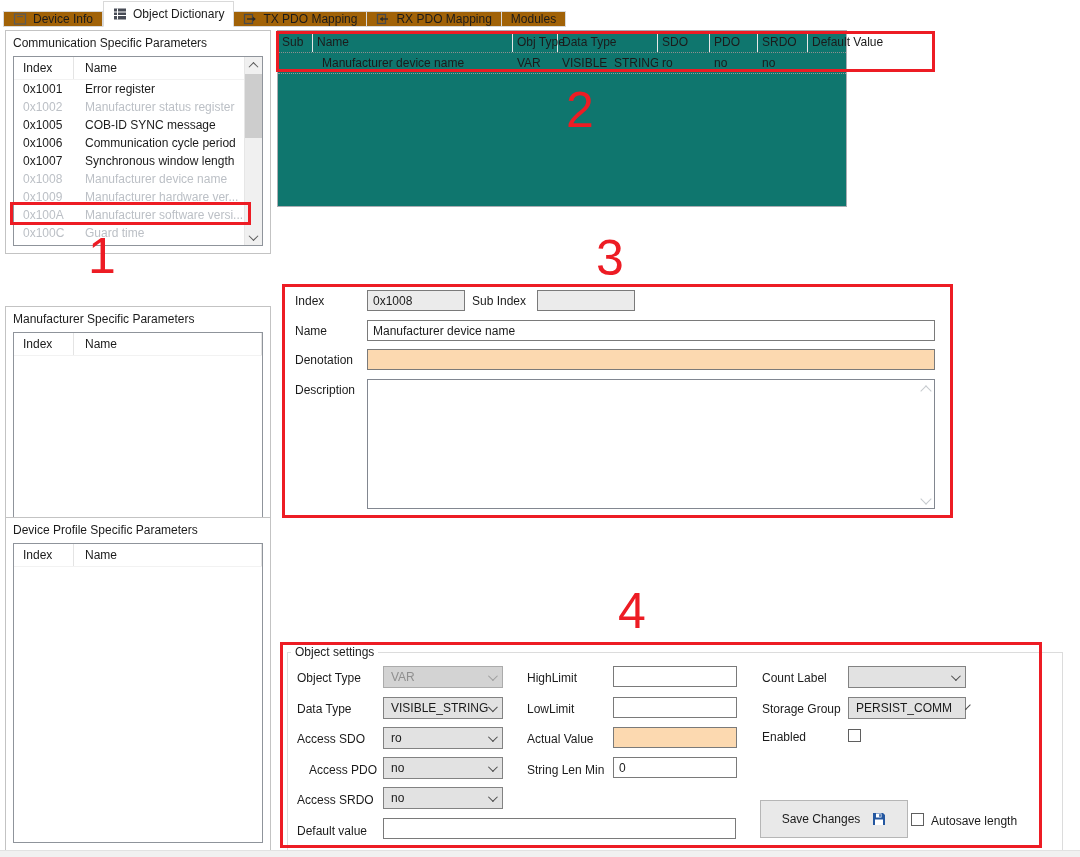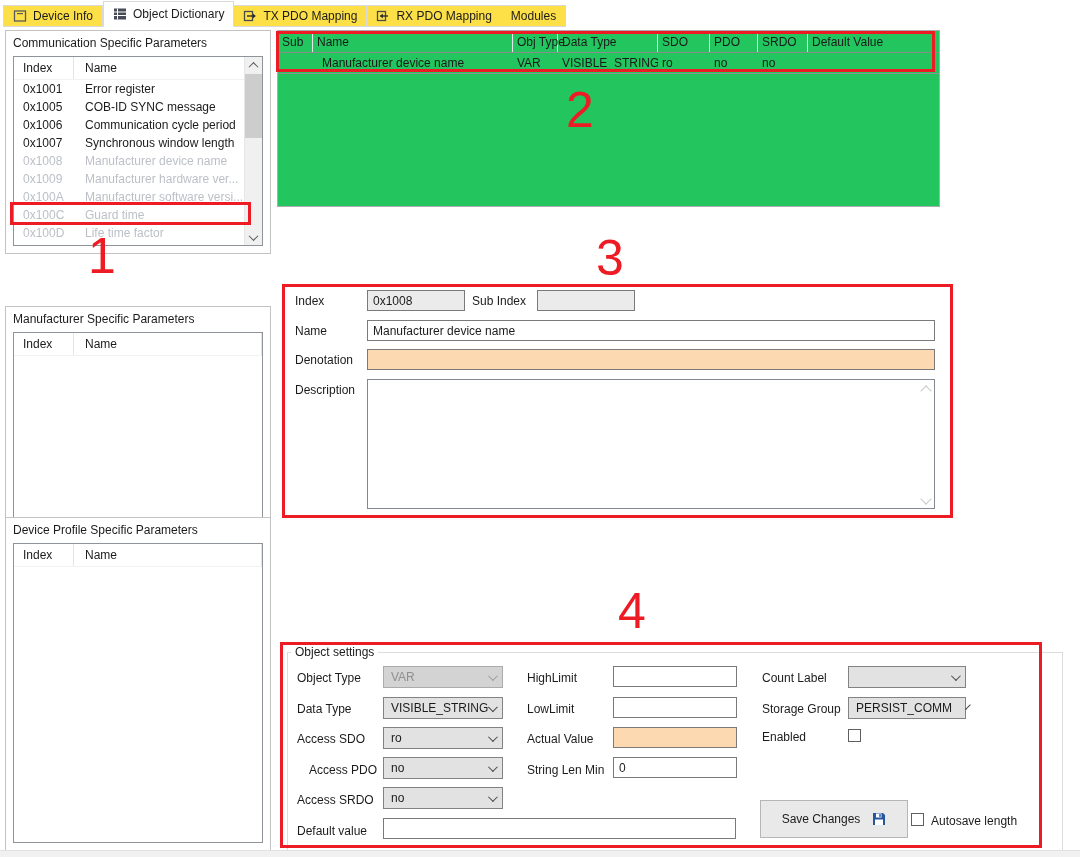--- a/index.html
+++ b/index.html
@@ -3,22 +3,22 @@
 <meta charset="utf-8">
 <style>
   html,body{margin:0;padding:0;}
   body{
     width:1080px;height:857px;position:relative;background:#ffffff;
     font-family:"Liberation Sans",sans-serif;font-size:12px;color:#1b1b1b;
     overflow:hidden;
   }
   
   .tabstrip{position:absolute;left:3px;top:1px;height:26px;display:flex;align-items:flex-end;z-index:6;}
-  .tab{display:flex;align-items:center;gap:6px;padding:0 9px;height:22px;
-    background:#fde047;border:1px solid #d9d9d9;border-left:none;box-sizing:border-box;cursor:default;}
+  .tab{display:flex;align-items:center;gap:6px;padding:0 9px;height:16px;
+    background:#a16207;border:1px solid #d9d9d9;border-left:none;box-sizing:border-box;cursor:default;}
   .tab:first-child{border-left:1px solid #d9d9d9;}
   .tab.active{background:#ffffff;height:26px;border-left:1px solid #d9d9d9;border-bottom:1px solid #ffffff;z-index:2;}
   .tab .ticon{display:inline-flex;width:14px;height:14px;}
   
   .panel{position:absolute;left:5px;width:266px;background:#fff;border:1px solid #c3c3c3;box-sizing:border-box;}
   .panel-title{padding:5px 7px 1px;white-space:nowrap;}
   .listview{position:absolute;left:7px;right:7px;top:25px;bottom:7px;border:1px solid #8f949b;background:#fff;overflow:hidden;}
   .lv-header{display:flex;height:22px;border-bottom:1px solid #f2f2f2;}
   .lv-hcell{display:flex;align-items:center;height:100%;box-sizing:border-box;border-right:1px solid #e4e4e4;}
   .lv-hcell.idx{width:60px;padding-left:9px;}
@@ -31,21 +31,21 @@
   .lv-row.disabled{color:#bcc0c6;}
   
   .vscroll{position:absolute;top:0;right:0;bottom:0;width:17px;background:#f0f0f0;border-left:1px solid #e6e6e6;}
   .sbtn{position:absolute;left:0;width:17px;height:16px;display:flex;align-items:center;justify-content:center;}
   .sbtn.up{top:0;} .sbtn.down{bottom:0;}
   .chev{width:6px;height:6px;border-right:1.4px solid #5a5a5a;border-bottom:1.4px solid #5a5a5a;}
   .chev.up{transform:rotate(-135deg) translate(-1px,-1px);}
   .chev.down{transform:rotate(45deg) translate(-1px,-1px);}
   .vthumb{position:absolute;left:0;top:17px;width:17px;height:64px;background:#cdcdcd;}
   
-  .subtable{position:absolute;left:277px;top:30px;width:663px;height:177px;border:1px solid #abadb3;background:#22c55e;box-sizing:border-box;}
+  .subtable{position:absolute;left:277px;top:30px;width:570px;height:177px;border:1px solid #abadb3;background:#0f766e;box-sizing:border-box;}
   .st-grid{display:grid;grid-template-columns:35px 200px 45px 100px 52px 48px 50px 1fr;align-items:center;}
   .st-header{height:21px;border-bottom:1px dotted #8f8f8f;}
   .st-header .cell{height:100%;display:flex;align-items:center;padding-left:4px;border-right:1px solid #e7e7e7;box-sizing:border-box;white-space:nowrap;}
   .st-header .cell:last-child{border-right:none;}
   .st-row{height:20px;border-bottom:1px dotted #9a9a9a;}
   .st-row .cell{padding-left:4px;white-space:nowrap;overflow:hidden;}
   .st-row .cell.name{padding-left:9px;}
   
   .flabel{position:absolute;white-space:nowrap;}
   .tbox{position:absolute;height:21px;border:1px solid #7a7a7a;background:#fff;box-sizing:border-box;
@@ -129,20 +129,24 @@
       <div class="lv-hcell nm">Name</div>
     </div>
     <div class="lv-body with-scroll">
 
 
         <div class="lv-row">
           <span class="idx">0x1001</span>
           <span class="nm">Error register</span>
         </div>
 
+        <div class="lv-row disabled">
+          <span class="idx">0x1002</span>
+          <span class="nm">Manufacturer status register</span>
+        </div>
 
 
         <div class="lv-row">
           <span class="idx">0x1005</span>
           <span class="nm">COB-ID SYNC message</span>
         </div>
 
         <div class="lv-row">
           <span class="idx">0x1006</span>
           <span class="nm">Communication cycle period</span>

